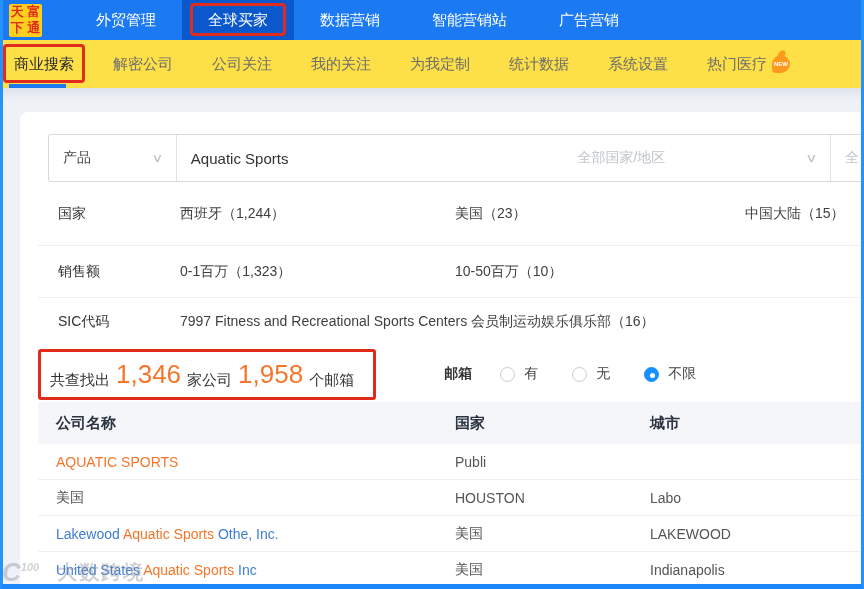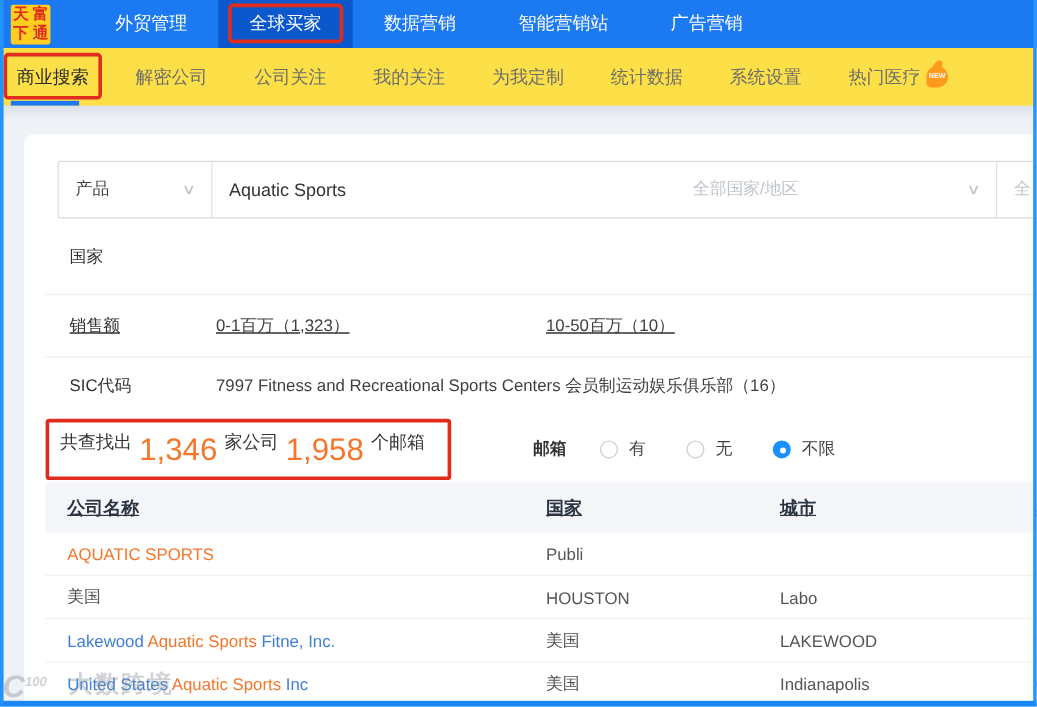--- a/index.html
+++ b/index.html
@@ -36,55 +36,55 @@
   .seg-cat { width:128px; justify-content:space-between; color:#444; font-size:14px; cursor:pointer; }
   .seg-input { width:387px; border:none; }
   .seg-input input { border:none; outline:none; width:100%; font-size:15px; color:#333; font-family:inherit; background:transparent; }
   .seg-country { width:268px; justify-content:space-between; color:#c0c4cc; font-size:14px; cursor:pointer; }
   .seg-extra { width:62px; color:#c0c4cc; font-size:14px; cursor:pointer; }
   .chev { color:#c0c4cc; font-size:12px; transform:scaleX(1.4); margin-left:8px; }
 
   
   .filter-row { display:flex; align-items:center; border-bottom:1px solid #efefef; }
   .filter-row:nth-child(1) { height:64px; }
-  .filter-row:nth-child(2) { height:52px;text-decoration:underline; }
+  .filter-row:nth-child(2) { height:52px; }
   .filter-row:nth-child(3) { height:48px; border-bottom:none; }
   .filter-label { width:142px; padding-left:20px; font-size:14px; color:#333; }
   .filter-opts { display:flex; flex:1; }
   .filter-opt { font-size:14px; color:#3f3f3f; cursor:pointer; white-space:nowrap; }
   .filter-opts .filter-opt:nth-child(1) { width:275px; }
   .filter-opts .filter-opt:nth-child(2) { width:290px; }
 
   
   .summary-row { height:56px; display:flex; align-items:center; position:relative; }
-  .summary-box { position:relative; display:flex; align-items:flex-start; padding:10px 22px 10px 12px; }
+  .summary-box { position:relative; display:flex; align-items:flex-end; padding:10px 22px 10px 12px; }
   .summary-box .ann-box { inset:0; border-radius:3px; }
   .sum-text { font-size:15px; color:#333; white-space:nowrap; }
   .sum-num { font-size:26px; color:#f5762a; margin:0 6px; white-space:nowrap; }
   .radio-group { display:flex; align-items:flex-start; white-space:nowrap; }
   .rg-mail { margin-left:68px; }
   .rg-label { font-size:14px; color:#333; font-weight:bold; margin-right:28px; }
   .radio-item { display:flex; align-items:center; margin-right:34px; cursor:pointer; }
   .radio-circle { width:15px; height:15px; border:1px solid #c9ccd4; border-radius:50%; background:#fff; margin-right:9px; flex:0 0 auto; }
   .radio-circle.checked { background:#1890ff; border-color:#1890ff; box-shadow:inset 0 0 0 4px #1890ff; position:relative; }
   .radio-circle.checked::after { content:""; position:absolute; left:5px; top:5px; width:5px; height:5px; border-radius:50%; background:#fff; }
   .radio-item span.rlabel { font-size:14px; color:#444; }
 
   
   .table { min-width:1030px; }
   .t-head { display:grid; grid-template-columns:399px 195px 213px 220px; background:#f4f6fa; height:42px; align-items:center; padding-left:18px; }
-  .t-head div { font-size:15px; font-weight:bold; color:#2c3442;text-decoration:underline; }
+  .t-head div { font-size:15px; font-weight:bold; color:#2c3442; }
   .t-row { display:grid; grid-template-columns:399px 195px 213px 220px; height:36px; align-items:center; padding-left:18px; border-bottom:1px solid #f0f0f0; }
   .t-cell { font-size:14px; color:#555; white-space:nowrap; overflow:hidden; }
   .name-cell { cursor:pointer; }
   .np-blue { color:#3e7ed6; }
   .np-orange { color:#f5762a; }
 
   
-  .watermark { position:absolute; left:2px; bottom:1px; display:flex; align-items:flex-start; color:#8a8f99; opacity:.4; z-index:40; pointer-events:none; filter:blur(.4px); }
+  .watermark { position:absolute; left:2px; bottom:1px; display:flex; align-items:center; color:#8a8f99; opacity:.4; z-index:40; pointer-events:none; filter:blur(.4px); }
   .wm-logo { font-size:26px; font-weight:bold; font-style:italic; }
   .wm-sup { font-size:11px; vertical-align:super; font-weight:bold; }
   .wm-text { font-size:20px; font-weight:bold; margin-left:18px; letter-spacing:2px; }
 </style>
 </head>
 <body>
 
 <div class="topnav">
   <div class="logo" id="logo">
       <span>天</span>
@@ -150,20 +150,25 @@
       <span class="chev">∨</span>
     </div>
     <div class="seg seg-extra">
       <span>全</span>
     </div>
   </div>
 
   <div id="filters">
       <div class="filter-row">
         <div class="filter-label">国家</div>
+        <div class="filter-opts">
+          <span class="filter-opt">西班牙（1,244）</span>
+          <span class="filter-opt">美国（23）</span>
+          <span class="filter-opt">中国大陆（15）</span>
+        </div>
       </div>
       <div class="filter-row">
         <div class="filter-label">销售额</div>
         <div class="filter-opts">
           <span class="filter-opt">0-1百万（1,323）</span>
           <span class="filter-opt">10-50百万（10）</span>
         </div>
       </div>
       <div class="filter-row">
         <div class="filter-label">SIC代码</div>
@@ -212,21 +217,21 @@
         <div class="t-row">
           <div class="t-cell name-cell"><span class="np-orange">AQUATIC SPORTS</span></div>
           <div class="t-cell">Publi</div>
         </div>
         <div class="t-row">
           <div class="t-cell">美国</div>
           <div class="t-cell">HOUSTON</div>
           <div class="t-cell">Labo</div>
         </div>
         <div class="t-row">
-          <div class="t-cell name-cell"><span class="np-blue">Lakewood </span><span class="np-orange">Aquatic Sports </span><span class="np-blue">Fitne, Inc.</span></div>
+          <div class="t-cell name-cell"><span class="np-blue">Lakewood </span><span class="np-orange">Aquatic Sports </span><span class="np-blue">Othe, Inc.</span></div>
           <div class="t-cell">美国</div>
           <div class="t-cell">LAKEWOOD</div>
           <div class="t-cell">Fitne</div>
         </div>
         <div class="t-row">
           <div class="t-cell name-cell"><span class="np-blue">United States </span><span class="np-orange">Aquatic Sports </span><span class="np-blue">Inc</span></div>
           <div class="t-cell">美国</div>
           <div class="t-cell">Indianapolis</div>
           <div class="t-cell">Othe</div>
         </div>

